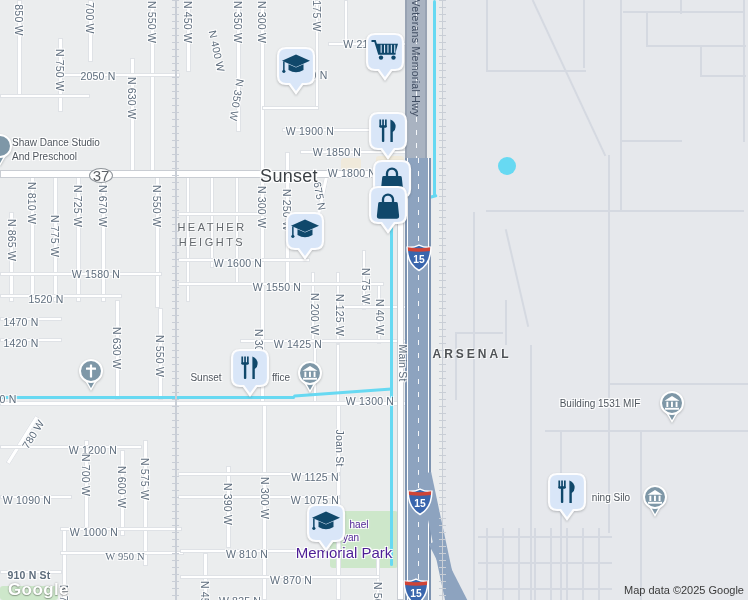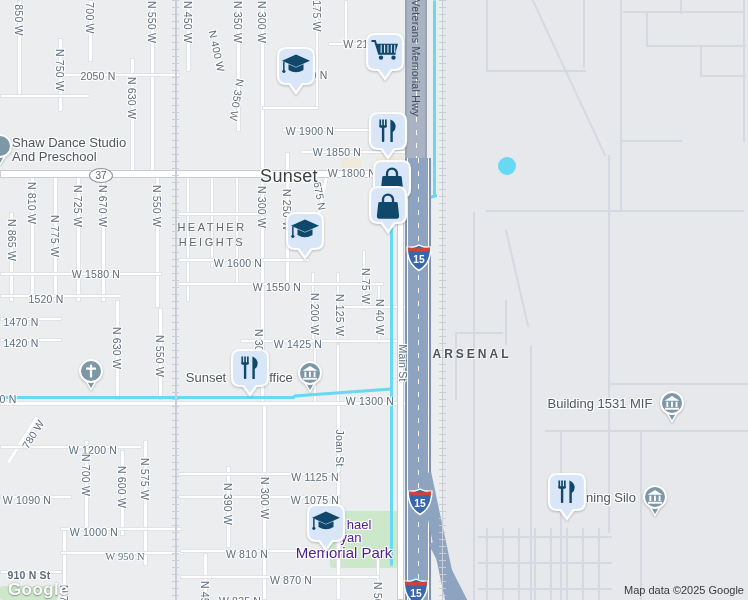--- a/index.html
+++ b/index.html
@@ -33,28 +33,28 @@
   .street-label{font-size:10.5px;color:#5e6d7d;white-space:nowrap;letter-spacing:.2px;
     text-shadow:-1px -1px 0 rgba(255,255,255,.85),1px -1px 0 rgba(255,255,255,.85),
                 -1px 1px 0 rgba(255,255,255,.85),1px 1px 0 rgba(255,255,255,.85),0 0 3px #fff;}
   .street-label.hwy-label{color:#414e63;font-size:10.5px;text-shadow:none;letter-spacing:.3px;}
   .city-label{font-size:18px;font-weight:500;color:#3b4045;letter-spacing:.3px;white-space:nowrap;
     text-shadow:-1px -1px 0 #fff,1px -1px 0 #fff,-1px 1px 0 #fff,1px 1px 0 #fff,0 0 4px #fff;}
   .area-label{font-size:11px;font-weight:500;color:#63686d;letter-spacing:2.5px;white-space:nowrap;
     text-align:center;line-height:15px;
     text-shadow:-1px -1px 0 rgba(255,255,255,.8),1px 1px 0 rgba(255,255,255,.8);}
   .area-label.arsenal{color:#4f5256;font-weight:600;letter-spacing:3px;font-size:12px;}
-  .place-label{font-size:13px;color:#4f565e;white-space:nowrap;line-height:14px;
+  .place-label{font-size:10px;color:#4f565e;white-space:nowrap;line-height:14px;
     text-shadow:-1px -1px 0 #fff,1px -1px 0 #fff,-1px 1px 0 #fff,1px 1px 0 #fff,0 0 3px #fff;}
   .place-label.park{color:#4c1d95;}
   .place-label.park.big{font-size:15px;}
 
   
   .shield-state{width:24px;height:15px;background:#fdfdfd;border:1px solid #8f959b;border-radius:50%;
-    color:#5c6166;font-size:10px;line-height:13px;text-align:center;font-weight:500;}
+    color:#5c6166;font-size:15px;line-height:13px;text-align:center;font-weight:500;}
   .shield-interstate{width:26px;height:28px;}
   .shield-interstate svg{position:static;}
 
   .marker,.poi{filter:drop-shadow(0 1px 1px rgba(60,64,67,.3));}
   .marker svg,.poi svg{position:static;display:block;}
 
   
   #google-logo{left:8px;top:580px;font-size:17px;font-weight:600;color:#fff;letter-spacing:.4px;
     text-shadow:0 0 2px rgba(0,0,0,.35),0 1px 1px rgba(0,0,0,.25);position:absolute;z-index:40;
     font-family:"Liberation Sans",sans-serif;}

